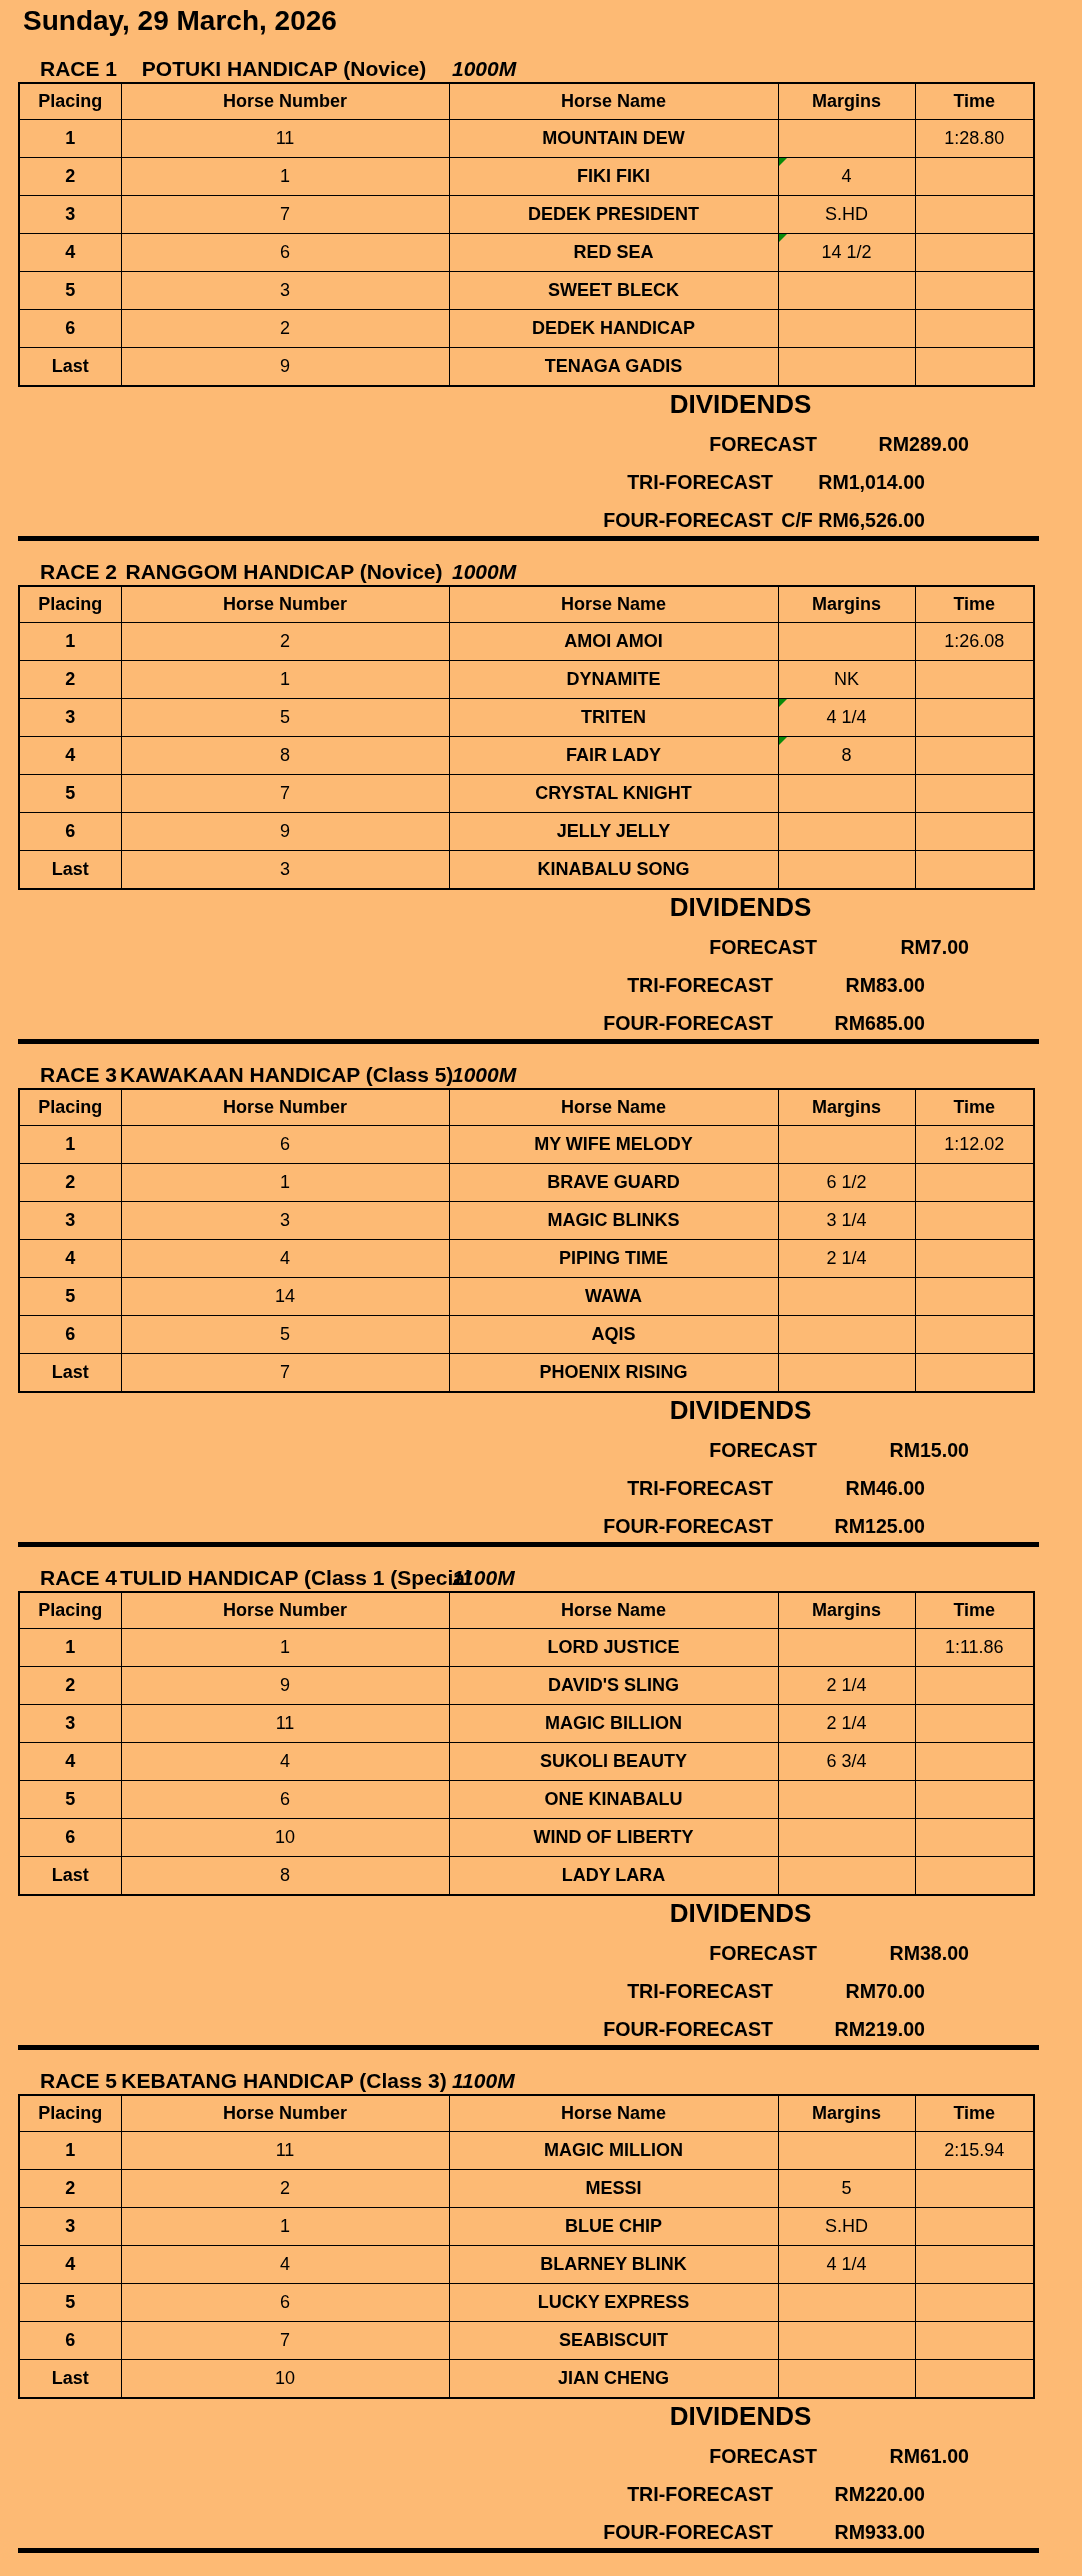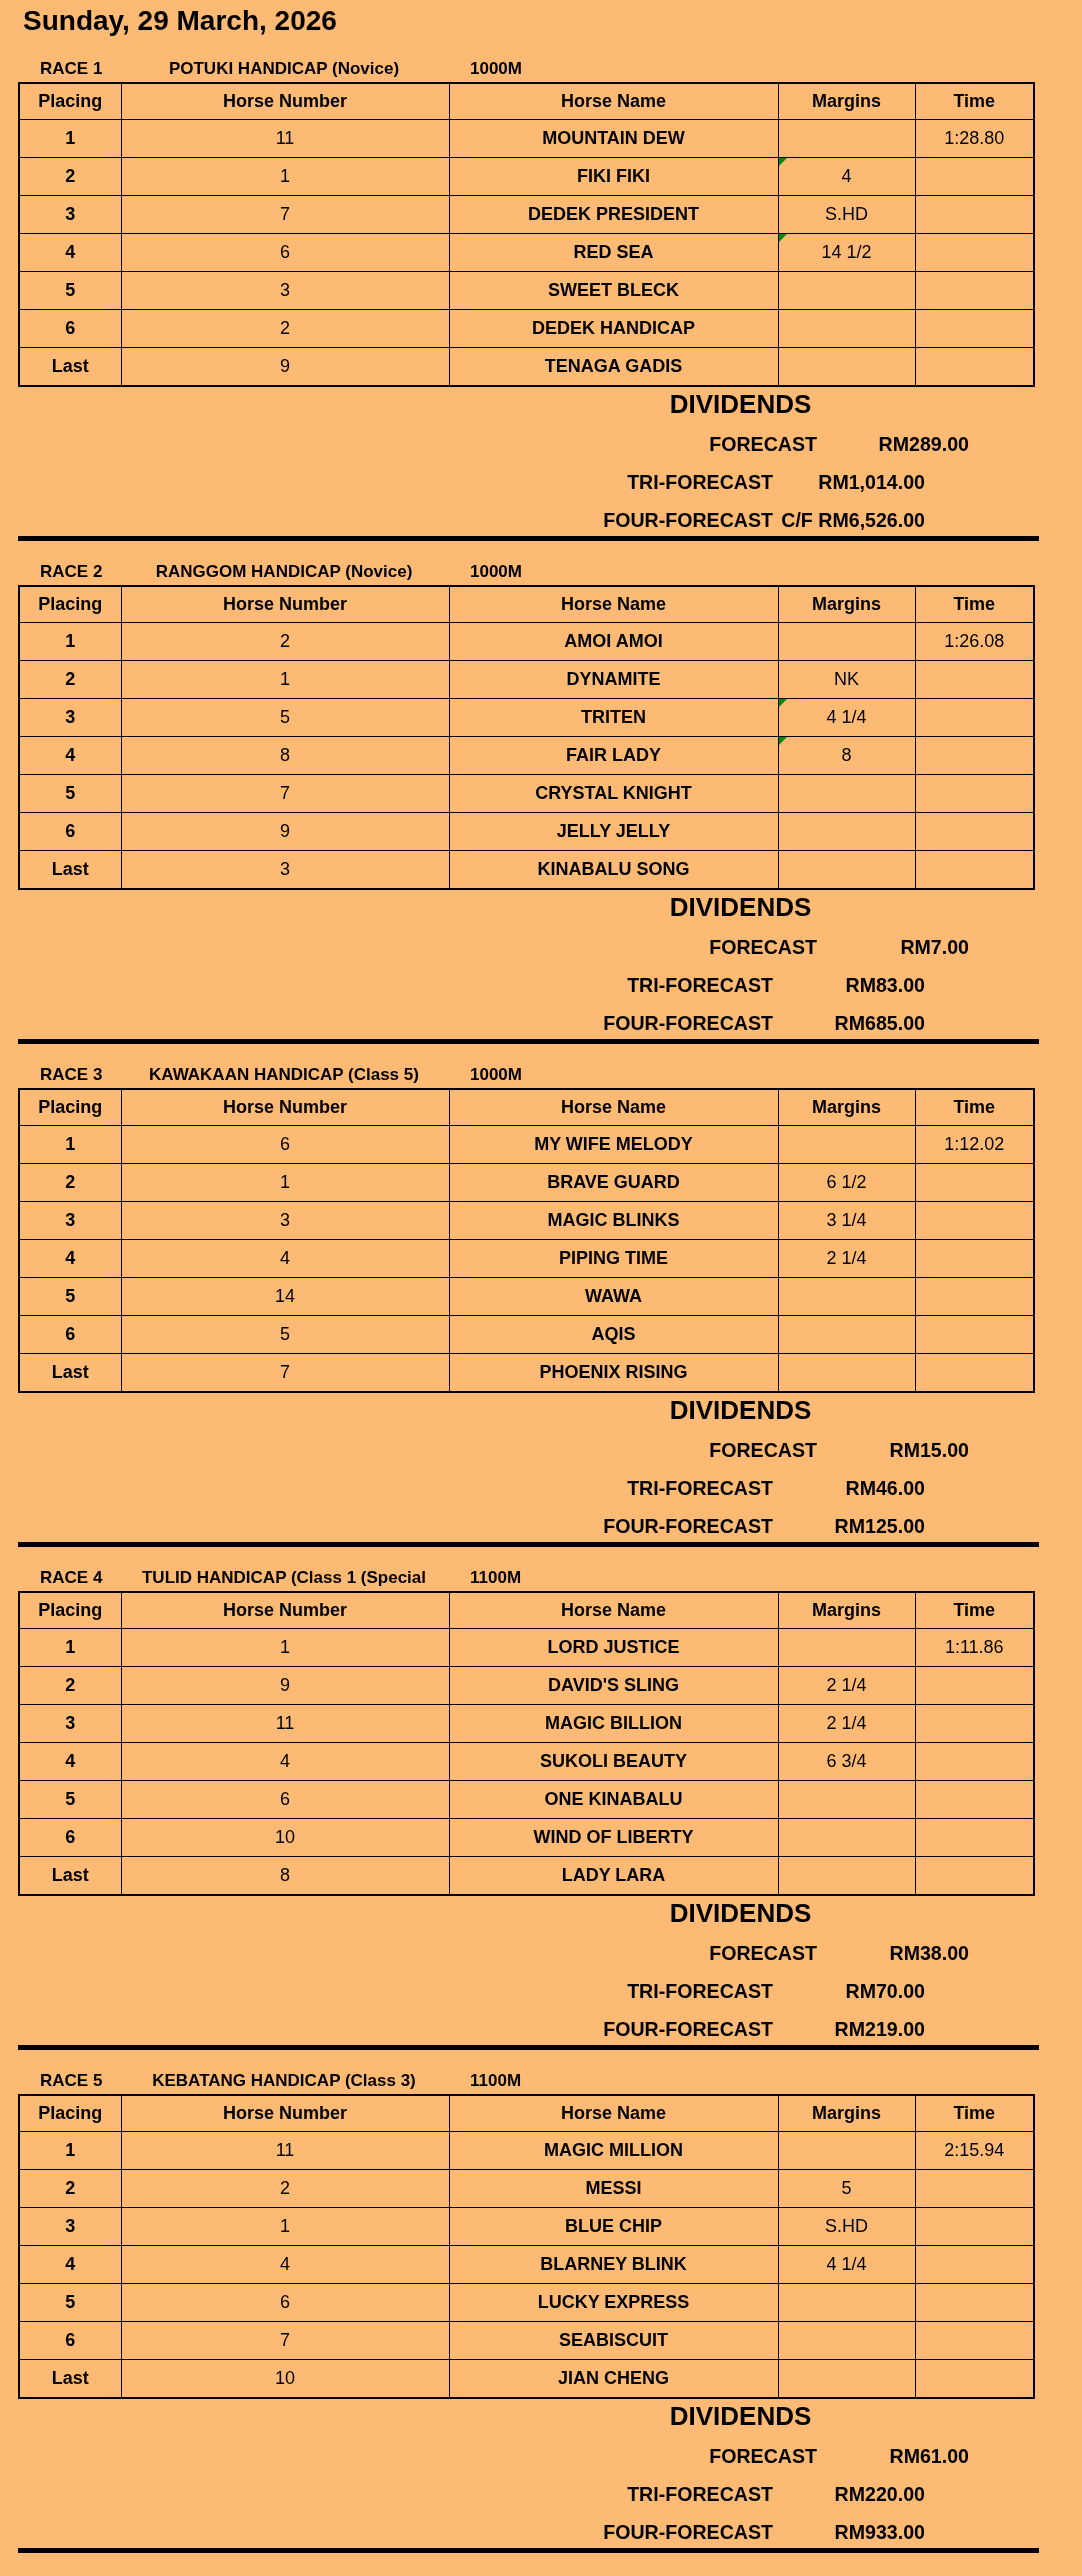--- a/index.html
+++ b/index.html
@@ -12,24 +12,24 @@
   .page { position:relative; width:1083px; height:2576px; overflow:hidden; background:#fdba74; }
 
   .page-title {
     position:absolute; left:23px; top:4.9px;
     font-size:28px; font-weight:bold; white-space:nowrap;
   }
 
   .race { position:absolute; left:0; width:1083px; height:503px; }
 
   .race-head { position:absolute; top:0; left:0; width:100%; height:24.5px; }
-  .race-head span { line-height:24.5px; font-size:17px; font-weight:bold; white-space:nowrap; }
+  .race-head span { line-height:24.5px; font-size:21px; font-weight:bold; white-space:nowrap; }
   .race-label { position:absolute; left:40px; }
   .race-name  { position:absolute; left:120px; width:328px; text-align:center; }
-  .race-dist  { position:absolute; left:470px; }
+  .race-dist  { position:absolute; left:452px;font-style:italic; }
 
   table.results {
     position:absolute; top:24.5px; left:18px;
     border-collapse:collapse; table-layout:fixed;
     width:1016px;
     border:2.5px solid #000;
   }
   table.results th, table.results td {
     border:1.6px solid #000;
     text-align:center; vertical-align:middle;

